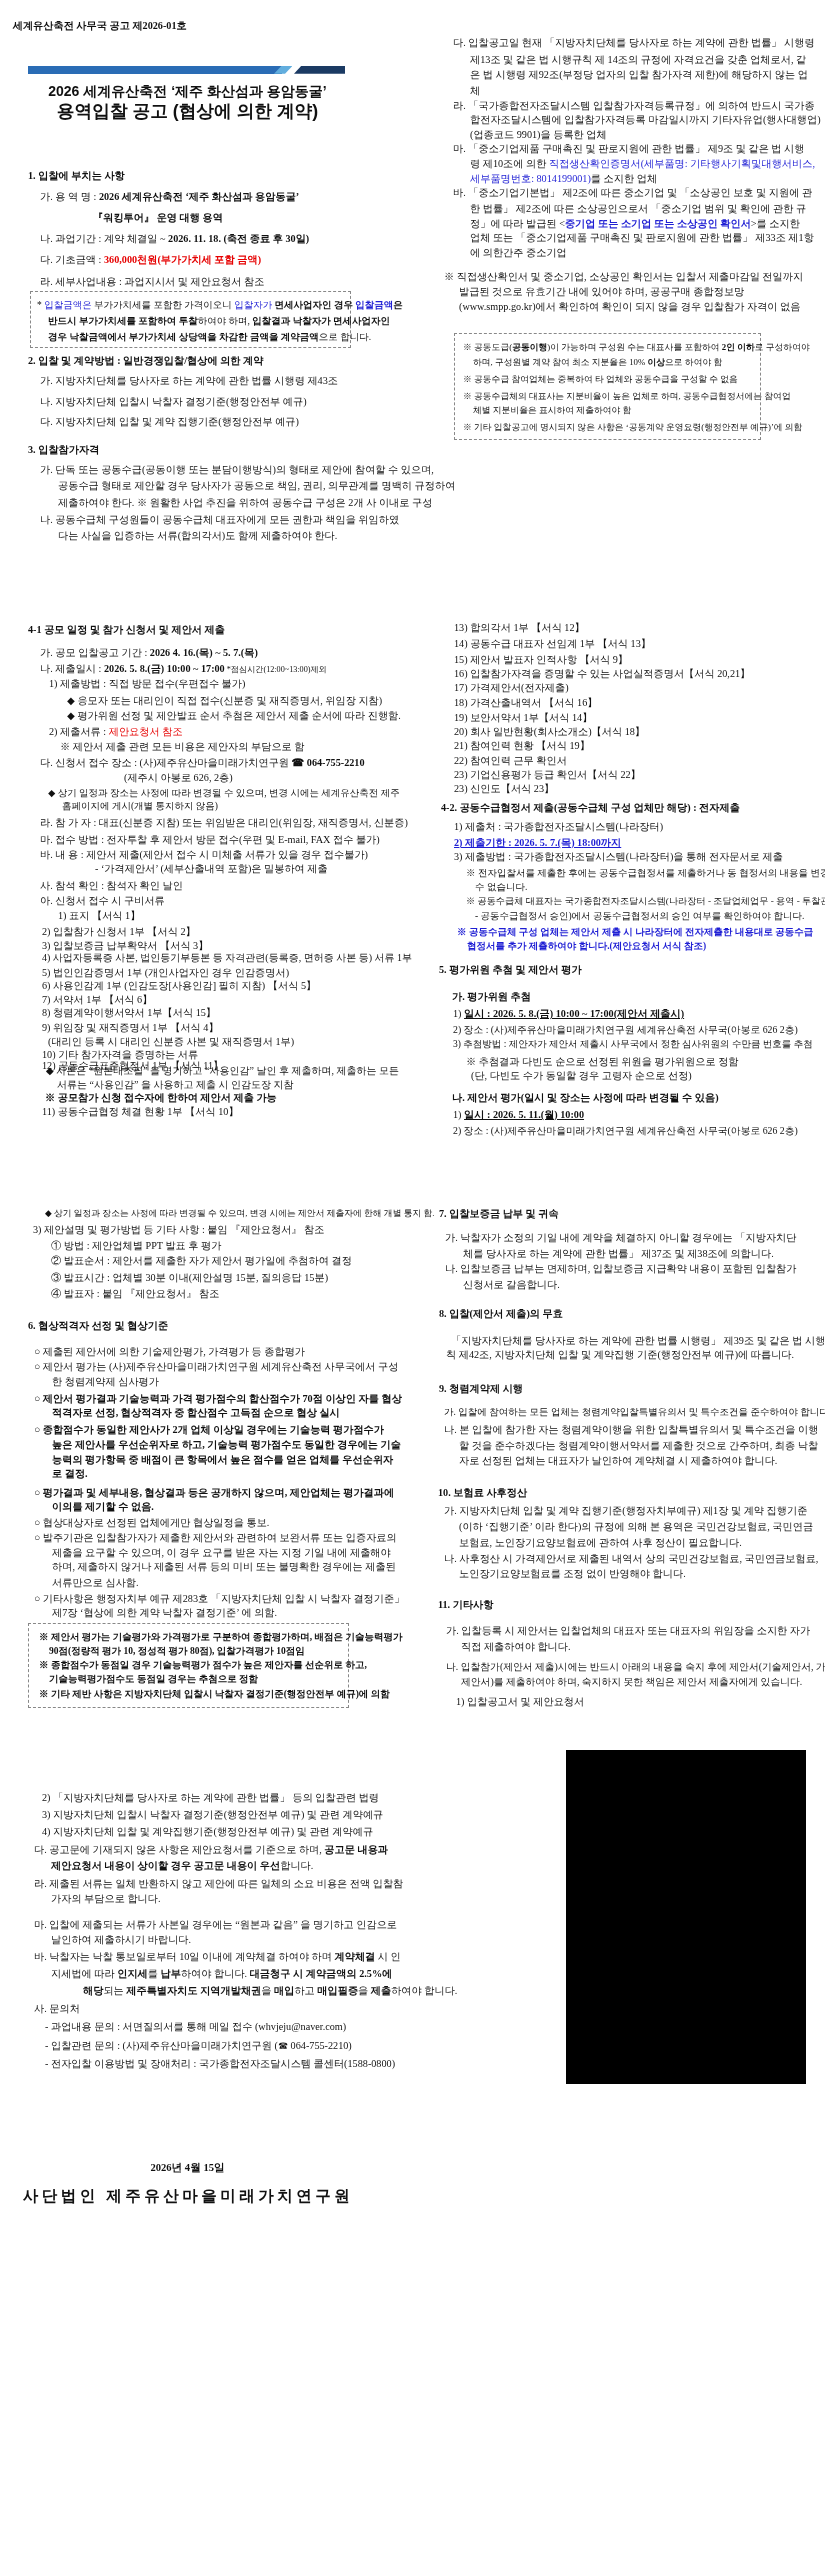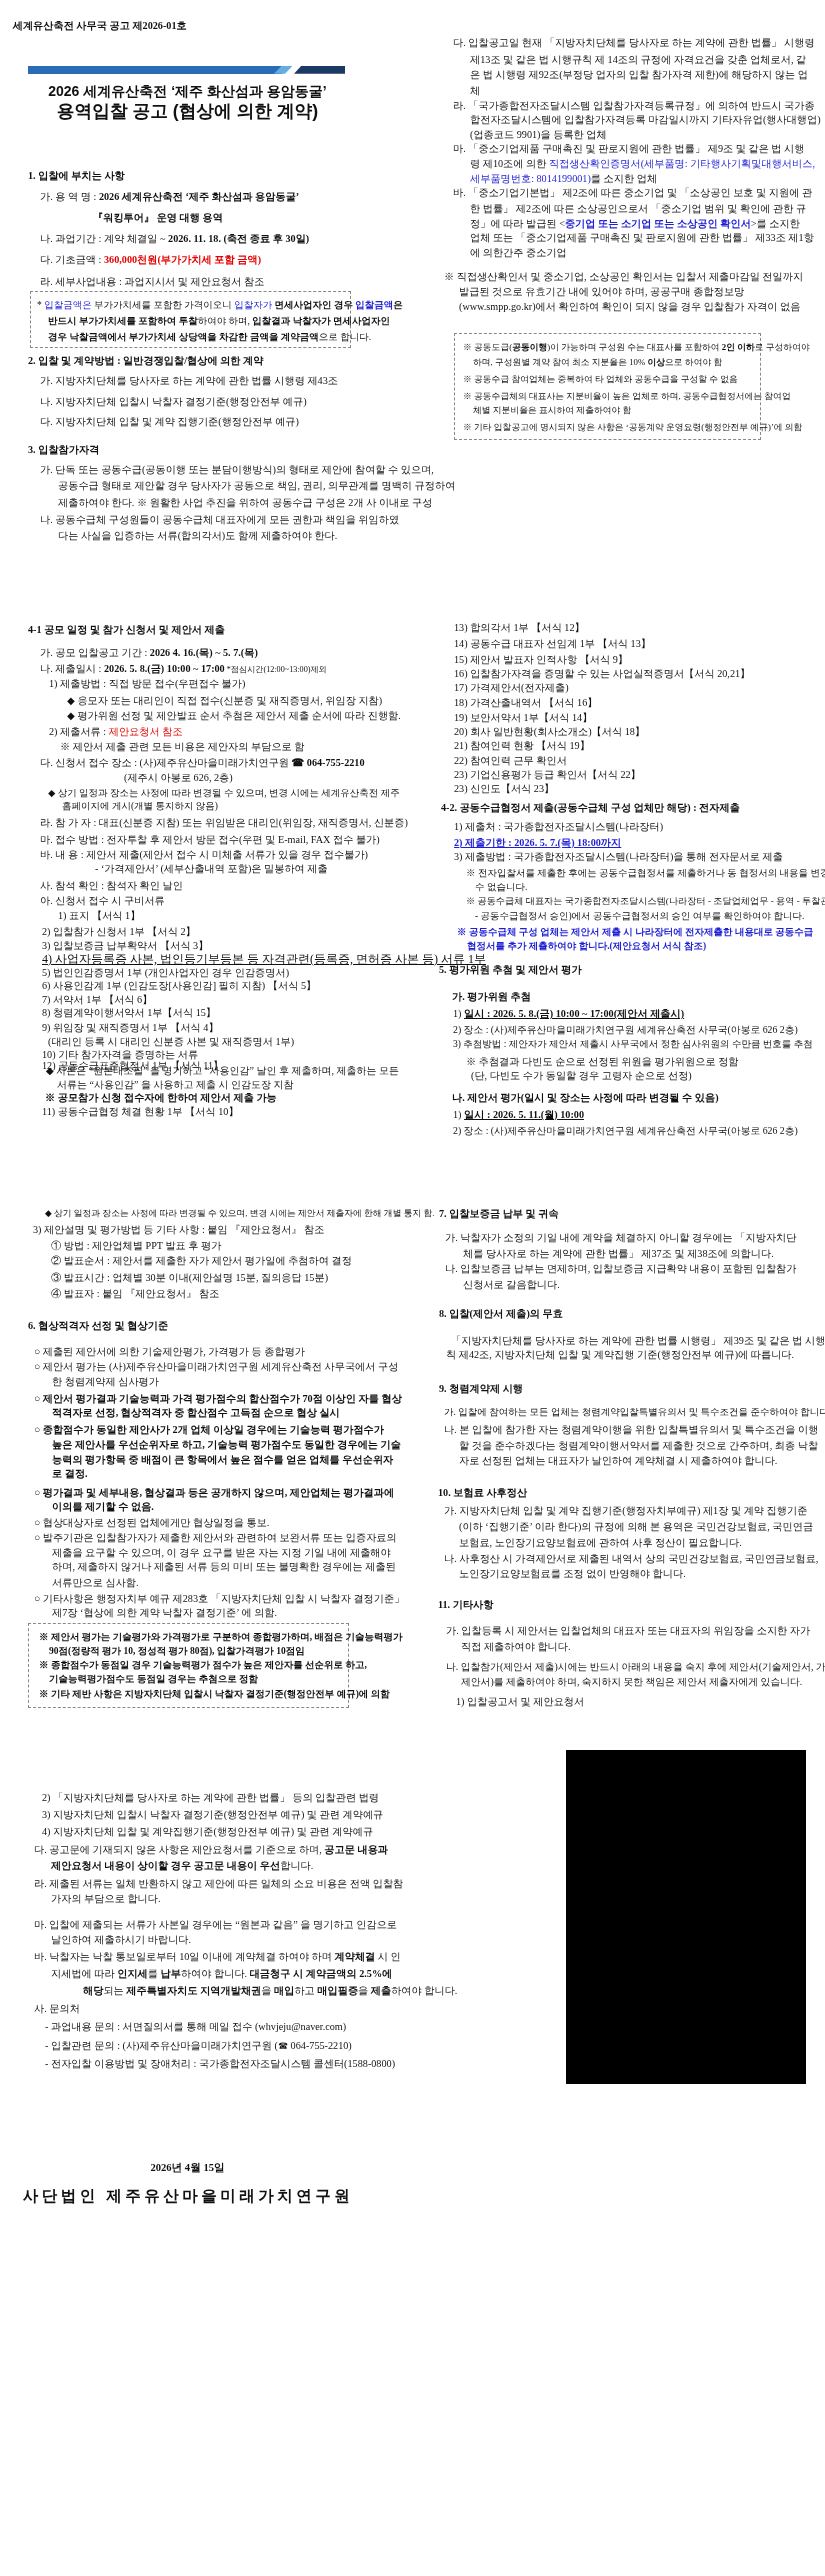--- a/index.html
+++ b/index.html
@@ -69,21 +69,21 @@
     <div class="ln" style="left: 62px; top: 801px; font-size: 9.5px;"><span>홈페이지에 게시(개별 통지하지 않음)</span></div>
     <div class="ln" style="left: 40px; top: 817px;"><span>라. 참 가 자 : 대표(신분증 지참) 또는 위임받은 대리인(위임장, 재직증명서, 신분증)</span></div>
     <div class="ln" style="left: 40px; top: 834px;"><span>마. 접수 방법 : 전자투찰 후 제안서 방문 접수(우편 및 E-mail, FAX 접수 불가)</span></div>
     <div class="ln" style="left: 40px; top: 849px;"><span>바. 내        용 : 제안서 제출(제안서 접수 시 미체출 서류가 있을 경우 접수불가)</span></div>
     <div class="ln" style="left: 95px; top: 863px;"><span>- ‘가격제안서’ (세부산출내역 포함)은 밀봉하여 제출</span></div>
     <div class="ln" style="left: 40px; top: 880px;"><span>사. 참석 확인 : 참석자 확인 날인</span></div>
     <div class="ln" style="left: 40px; top: 895px;"><span>아. 신청서 접수 시 구비서류</span></div>
     <div class="ln" style="left: 42px; top: 910px; margin-left: 16px;"><span>1) 표지 【서식 1】</span></div>
     <div class="ln" style="left: 42px; top: 926px;"><span>2) 입찰참가 신청서 1부 【서식 2】</span></div>
     <div class="ln" style="left: 42px; top: 940px;"><span>3) 입찰보증금 납부확약서 【서식 3】</span></div>
-    <div class="ln" style="left: 42px; top: 952px; font-size: 12px; text-decoration: underline;"><span>4) 사업자등록증 사본, 법인등기부등본 등 자격관련(등록증, 면허증 사본 등) 서류 1부</span></div>
+    <div class="ln" style="left: 42px; top: 952px; font-size: 10px;"><span>4) 사업자등록증 사본, 법인등기부등본 등 자격관련(등록증, 면허증 사본 등) 서류 1부</span></div>
     <div class="ln" style="left: 42px; top: 967px;"><span>5) 법인인감증명서 1부 (개인사업자인 경우 인감증명서)</span></div>
     <div class="ln" style="left: 42px; top: 980px;"><span>6) 사용인감계 1부 (인감도장[사용인감] 필히 지참) 【서식 5】</span></div>
     <div class="ln" style="left: 42px; top: 994px;"><span>7) 서약서 1부 【서식 6】</span></div>
     <div class="ln" style="left: 42px; top: 1007px;"><span>8) 청렴계약이행서약서 1부【서식 15】</span></div>
     <div class="ln" style="left: 42px; top: 1022px;"><span>9) 위임장 및 재직증명서 1부 【서식 4】</span></div>
     <div class="ln" style="left: 48px; top: 1036px;"><span>(대리인 등록 시 대리인 신분증 사본 및 재직증명서 1부)</span></div>
     <div class="ln" style="left: 42px; top: 1049px;"><span>10) 기타 참가자격을 증명하는 서류</span></div>
     <div class="ln" style="left: 46px; top: 1065px; font-size: 10px;"><span>◆ 사본은 “원본대조필” 을 명기하고 “사용인감”  날인 후 제출하며, 제출하는 모든</span></div>
     <div class="ln" style="left: 57px; top: 1079px; font-size: 10px;"><span>서류는 “사용인감” 을 사용하고 제출 시 인감도장 지참</span></div>
     <div class="ln b" style="left: 45px; top: 1092px;"><span>※ 공모참가 신청 접수자에 한하여 제안서 제출 가능</span></div>

